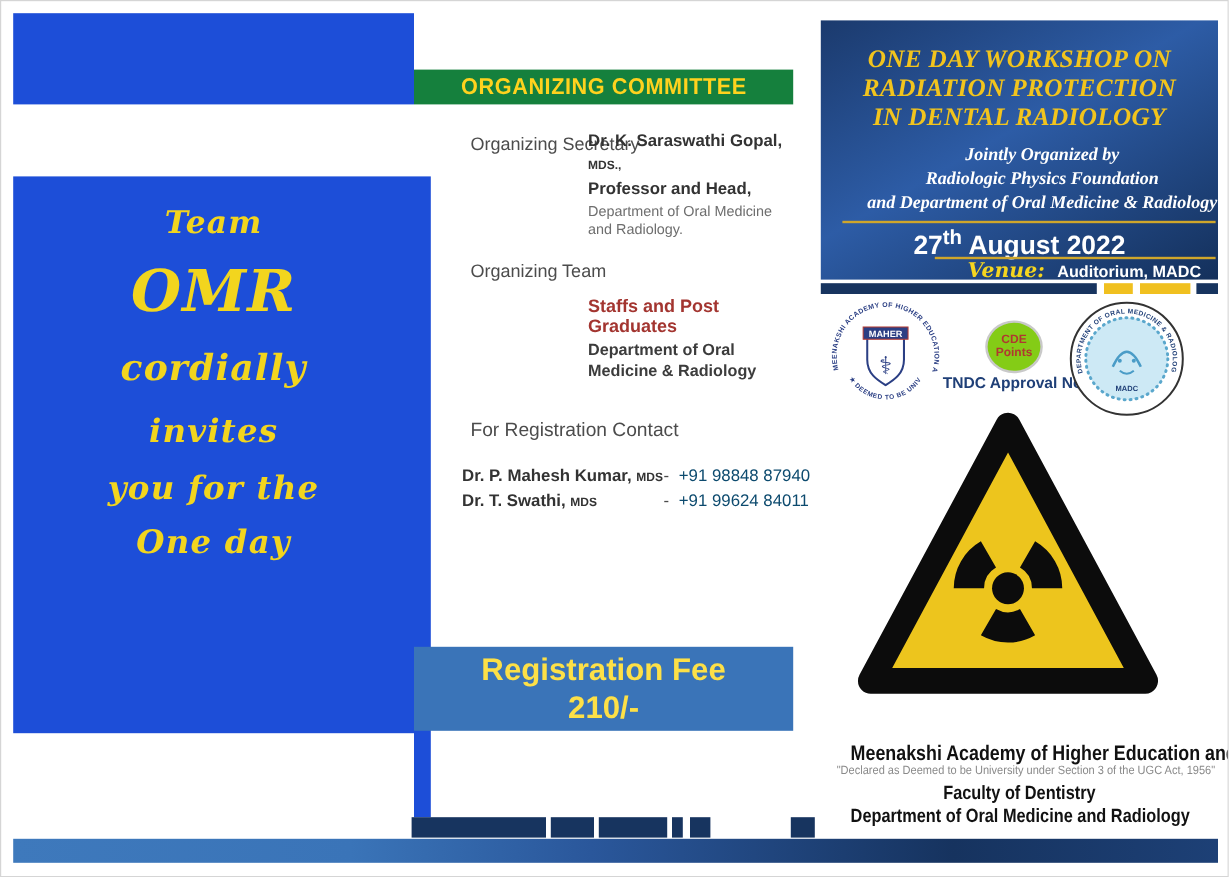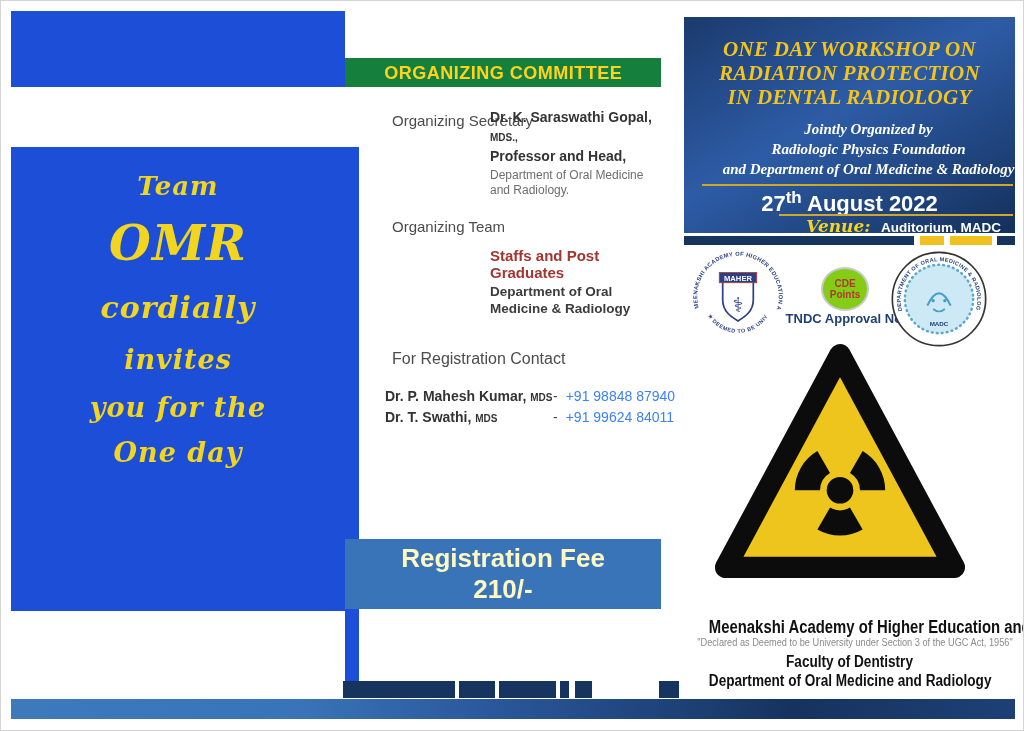--- a/index.html
+++ b/index.html
@@ -27,25 +27,25 @@
   #oc-bar span { color:#ffd21e; font-weight:bold; font-size:19px; letter-spacing:.5px;
                  transform:scaleX(.95); white-space:nowrap; }
   .mid-label { color:#4c4c4c; font-size:15px;margin-left:34px; }
   .sec-name  { font-weight:bold; color:#333; font-size:14px; line-height:19px; }
   .degree-sm { font-size:10px; font-weight:bold; }
   .sec-dept  { color:#6e6e6e; font-size:12px; line-height:15px; margin-top:2px; }
   .team-red  { color:#a33530; font-weight:bold; font-size:15px; }
   .team-bold { color:#3c3c3c; font-weight:bold; font-size:13.5px; line-height:17px; margin-top:2px; }
   .contact-row { display:flex; height:21px; align-items:flex-start; }
   .contact-name { width:168px; font-weight:bold; color:#333; font-size:14px; }
-  .contact-phone { color:#3b82f6; font-size:14px; }
+  .contact-phone { color:#0c4a6e; font-size:14px; }
   .contact-sep { color:#4a4a4a; font-size:14px; margin-right:8px; }
   #fee-bar { left:344px; top:538px; width:316px; height:70px; background:#3a74b8;
              display:flex; flex-direction:column; align-items:center; justify-content:center; }
-  #fee-bar div { color:#fef9c3; font-weight:bold; font-size:26px; line-height:31px; }
+  #fee-bar div { color:#fde047; font-weight:bold; font-size:26px; line-height:31px; }
 
   
   #event-header {
     left:683px; top:16px; width:331px; height:216px;
     background:linear-gradient(150deg,#1b3a6d 0%,#2d5ca6 45%,#14305b 100%);
     text-align:center;
   }
   .ev-title { position:absolute; left:0; width:100%; text-align:center;
     font-family:"Liberation Serif", serif; font-style:italic; font-weight:bold;
     color:#f2c41d; font-size:21px; line-height:24px; letter-spacing:.3px; }

